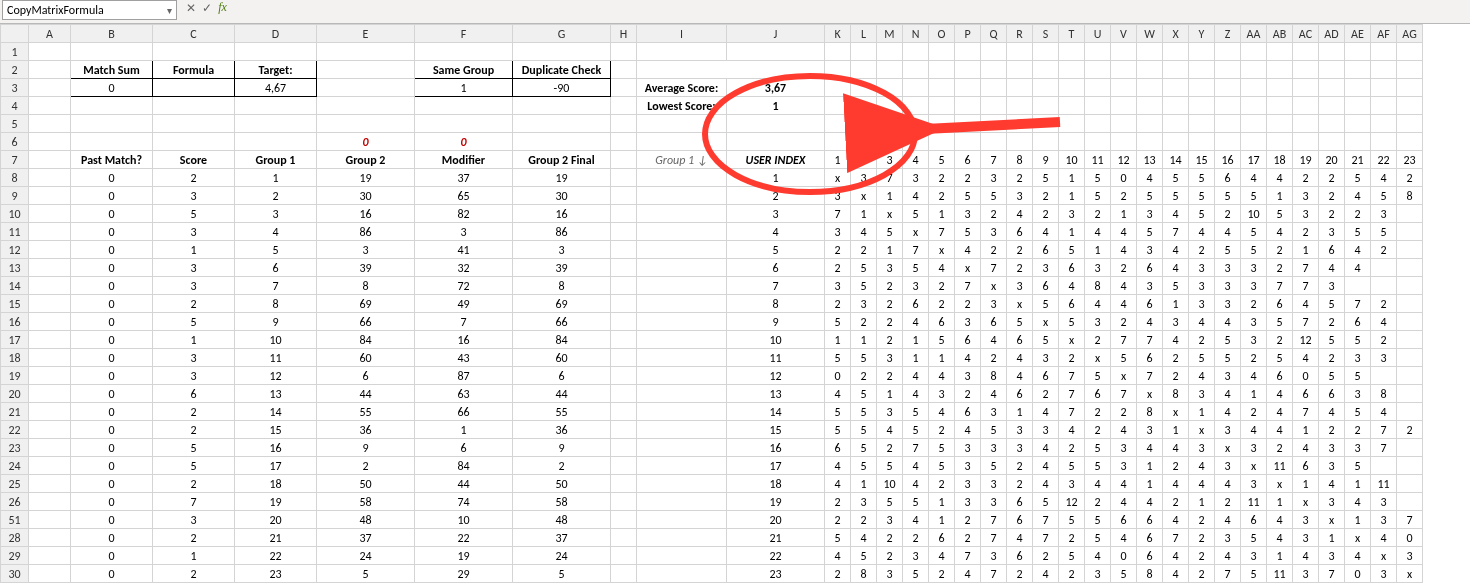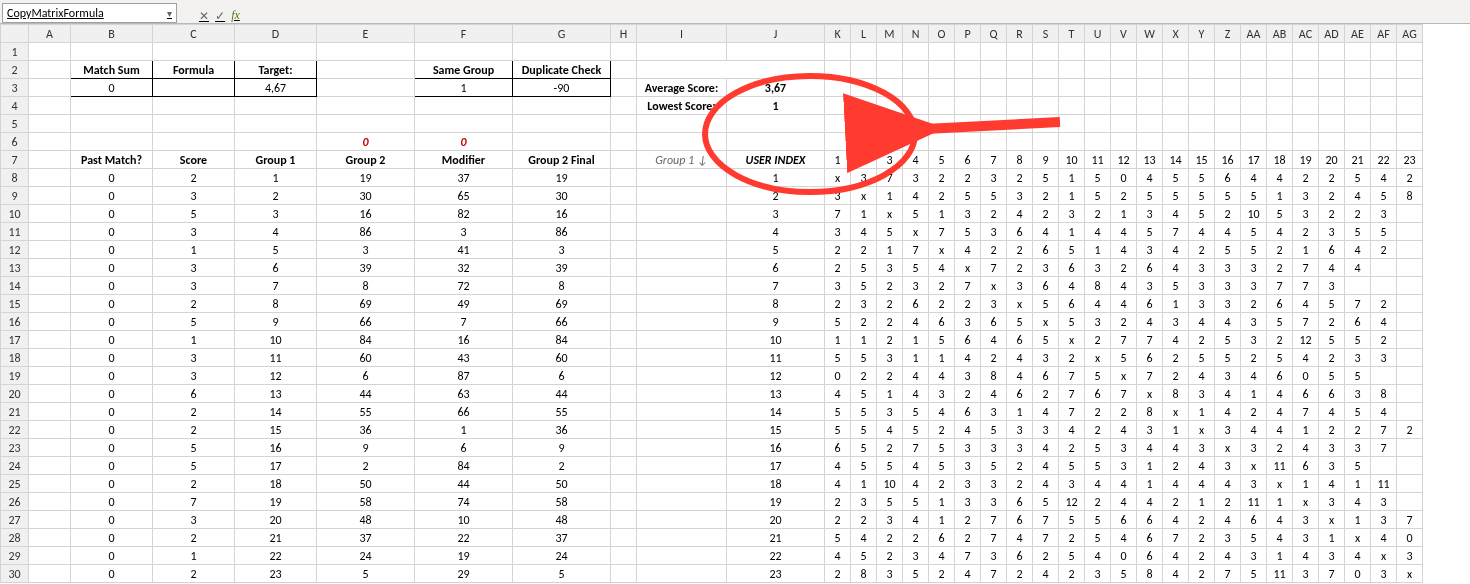--- a/index.html
+++ b/index.html
@@ -6,27 +6,26 @@
   body {
     margin: 0;
     font-family: Calibri, Arial, sans-serif;
     font-size: 12px;
     background: #fff;
     color: #000;
     user-select: none;
   }
   .topbar {
     display: flex;
-    align-items: flex-end;
+    align-items: flex-start;
     height: 24px;
     border-bottom: 1px solid #b8b8b8;
     background: #f3f2f1;
     padding: 0 2px;
-    gap: 16px;
-    text-decoration: underline;
+    gap: 3px;
   }
   .namebox {
     width: 175px;
     height: 20px;
     border: 1px solid #a0a0a0;
     background: #fff;
     display: flex;
     align-items: center;
     padding: 0 4px;
     font-size: 12px;
@@ -1108,21 +1107,21 @@
           <td class="matrix-cell">2</td>
           <td class="matrix-cell">11</td>
           <td class="matrix-cell">1</td>
           <td class="matrix-cell">x</td>
           <td class="matrix-cell">3</td>
           <td class="matrix-cell">4</td>
           <td class="matrix-cell">3</td>
           <td class="matrix-cell"></td>
         </tr>
         <tr>
-          <th class="rowhdr">27</th>
+          <th class="rowhdr">51</th>
           <td class=""></td>
           <td class="gray-band-dark">0</td>
           <td class="gray-band-dark">3</td>
           <td class="gray-band-dark">20</td>
           <td class="blue-band-dark">48</td>
           <td class="blue-band-dark">10</td>
           <td class="blue-band-dark">48</td>
           <td class=""></td>
           <td class=""></td>
           <td class="user-idx-cell">20</td>

